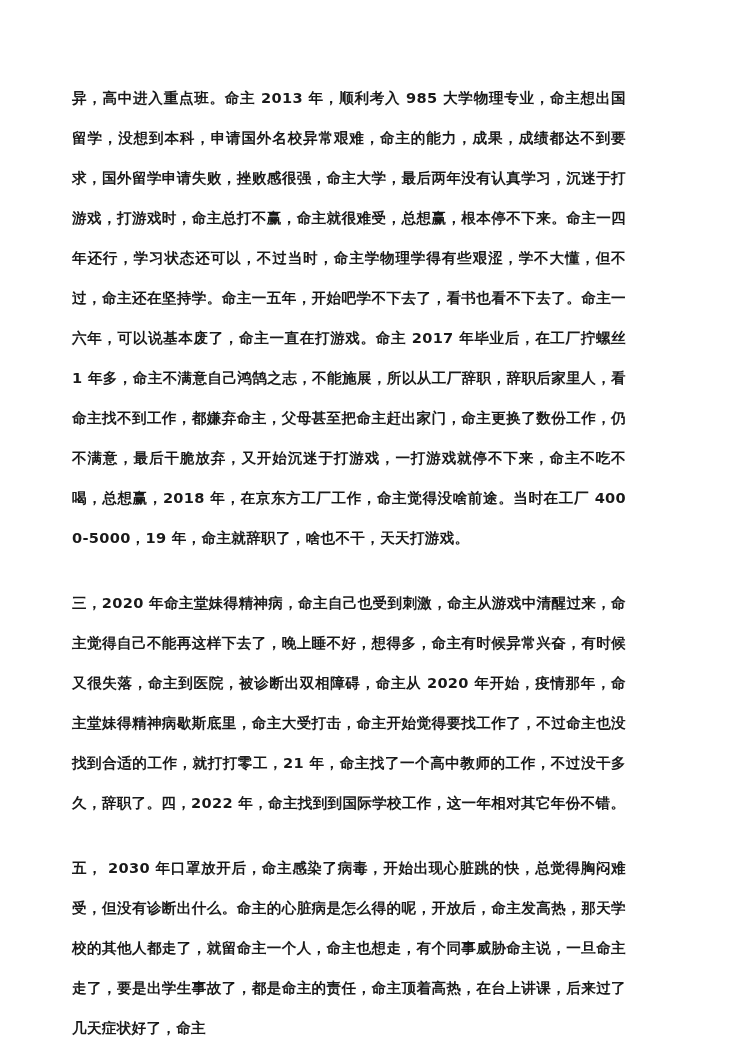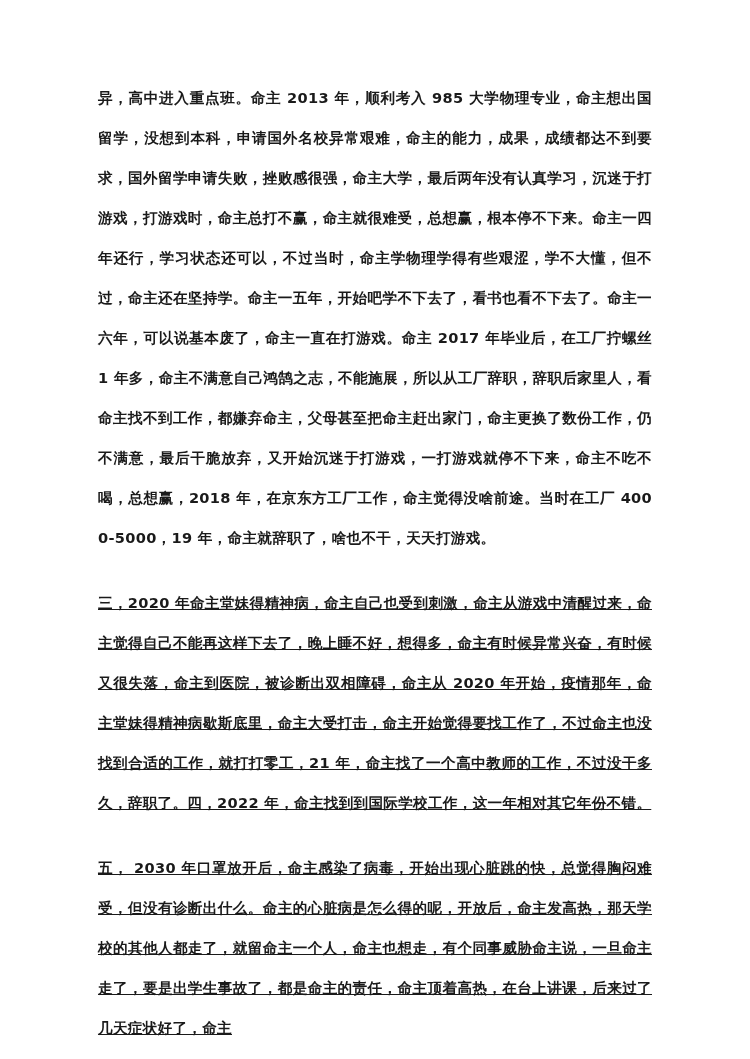--- a/index.html
+++ b/index.html
@@ -12,40 +12,39 @@
     background: #ffffff;
     font-family: "DejaVu Sans", "Liberation Sans", sans-serif;
     overflow: hidden;
   }
   .page {
     position: relative;
     width: 750px;
     height: 1059px;
     background: #ffffff;
     box-sizing: border-box;
-    padding: 78px 98px 0 98px;
+    padding: 78px 98px 0 72px;
   }
   .doc-body {
     width: 554px;
   }
   .para {
     font-size: 14.6px;
     font-weight: bold;
     color: #1a1a1a;
     line-height: 40px;
     letter-spacing: 0.02em;
     text-align: justify;
     text-justify: inter-character;
     word-break: break-all;
     margin: 0;
     -webkit-font-smoothing: antialiased;
   }
   .para + .para {
     margin-top: 25px;
-    text-decoration: underline;
   }
 </style>
 </head>
 <body>
 
 <div class="page">
   <div class="doc-body">
     <p class="para">异，高中进入重点班。命主 2013 年，顺利考入 985 大学物理专业，命主想出国留学，没想到本科，申请国外名校异常艰难，命主的能力，成果，成绩都达不到要求，国外留学申请失败，挫败感很强，命主大学，最后两年没有认真学习，沉迷于打游戏，打游戏时，命主总打不赢，命主就很难受，总想赢，根本停不下来。命主一四年还行，学习状态还可以，不过当时，命主学物理学得有些艰涩，学不大懂，但不过，命主还在坚持学。命主一五年，开始吧学不下去了，看书也看不下去了。命主一六年，可以说基本废了，命主一直在打游戏。命主 2017 年毕业后，在工厂拧螺丝 1 年多，命主不满意自己鸿鹄之志，不能施展，所以从工厂辞职，辞职后家里人，看命主找不到工作，都嫌弃命主，父母甚至把命主赶出家门，命主更换了数份工作，仍不满意，最后干脆放弃，又开始沉迷于打游戏，一打游戏就停不下来，命主不吃不喝，总想赢，2018 年，在京东方工厂工作，命主觉得没啥前途。当时在工厂 4000-5000，19 年，命主就辞职了，啥也不干，天天打游戏。</p>
     <p class="para">三，2020 年命主堂妹得精神病，命主自己也受到刺激，命主从游戏中清醒过来，命主觉得自己不能再这样下去了，晚上睡不好，想得多，命主有时候异常兴奋，有时候又很失落，命主到医院，被诊断出双相障碍，命主从 2020 年开始，疫情那年，命主堂妹得精神病歇斯底里，命主大受打击，命主开始觉得要找工作了，不过命主也没找到合适的工作，就打打零工，21 年，命主找了一个高中教师的工作，不过没干多久，辞职了。四，2022 年，命主找到到国际学校工作，这一年相对其它年份不错。</p>
     <p class="para">五， 2030 年口罩放开后，命主感染了病毒，开始出现心脏跳的快，总觉得胸闷难受，但没有诊断出什么。命主的心脏病是怎么得的呢，开放后，命主发高热，那天学校的其他人都走了，就留命主一个人，命主也想走，有个同事威胁命主说，一旦命主走了，要是出学生事故了，都是命主的责任，命主顶着高热，在台上讲课，后来过了几天症状好了，命主</p>

